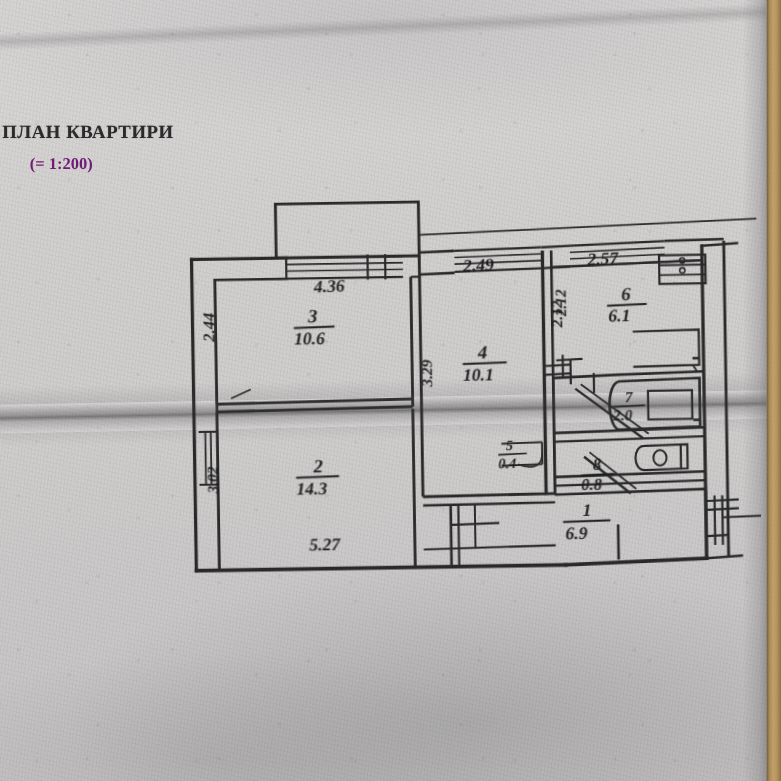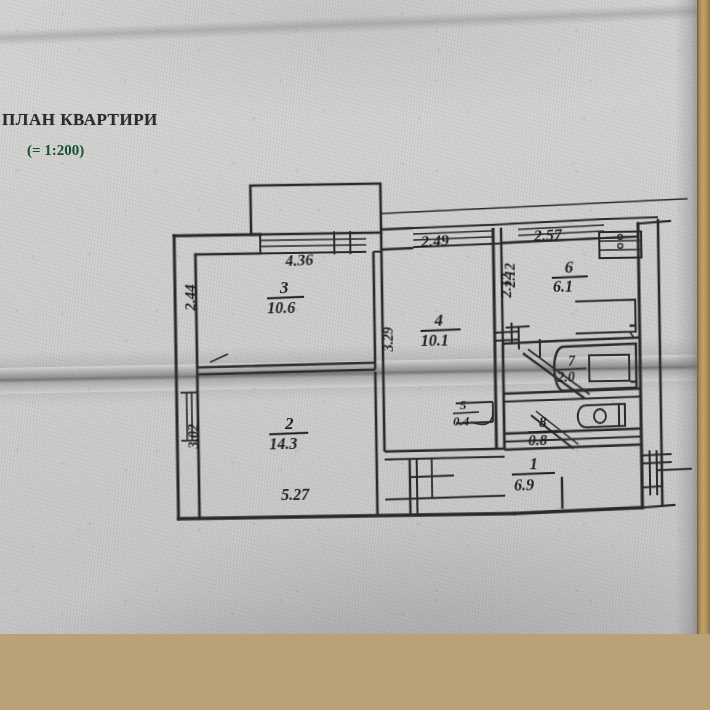--- a/index.html
+++ b/index.html
@@ -2,21 +2,21 @@
 <html><head>
 <meta charset="utf-8">
 <title>Plan kvartiry</title>
 <style>
   html,body{margin:0;padding:0;}
   body{
     width:710px;height:710px;overflow:hidden;
     font-family:"Liberation Serif", serif;
     background:#b9a277;
   }
-  #stage{position:relative;width:710px;height:634px;overflow:hidden;}
+  #stage{position:relative;width:710px;height:710px;overflow:hidden;}
 
   
   .paper{
     position:absolute;left:0;top:0;width:697px;height:710px;
     background:
       radial-gradient(ellipse 520px 200px at 62% 655px, rgba(80,80,84,.22), rgba(80,80,84,0) 72%),
       radial-gradient(ellipse 380px 130px at 28% 690px, rgba(90,90,95,.14), rgba(90,90,95,0) 75%),
       radial-gradient(ellipse 600px 150px at 50% 18px, rgba(120,120,126,.17), rgba(120,120,126,0) 70%),
       linear-gradient(177deg, #d9d7d6 0%, #d2d0cf 30%, #cfcdcc 55%, #c9c7c7 75%, #c4c2c2 100%);
   }
@@ -73,21 +73,21 @@
   
   .title{
     position:absolute;left:2px;top:110px;
     font-family:"Liberation Serif", serif;
     font-size:17px;letter-spacing:.5px;color:#2b2b2d;font-weight:600;
     text-shadow:0 0 1px rgba(0,0,0,.35);
   }
   .scale{
     position:absolute;left:27px;top:142px;
     font-family:"Liberation Serif", serif;
-    font-size:15px;color:#14532d;font-weight:600;
+    font-size:15px;color:#701a75;font-weight:600;
   }
 
   
   svg.plan{position:absolute;left:0;top:0;width:710px;height:710px;}
   .hand{
     font-family:"Liberation Serif", serif;
     fill:#1d1d1f;font-style:italic;font-weight:700;
   }
 </style>
 </head>

